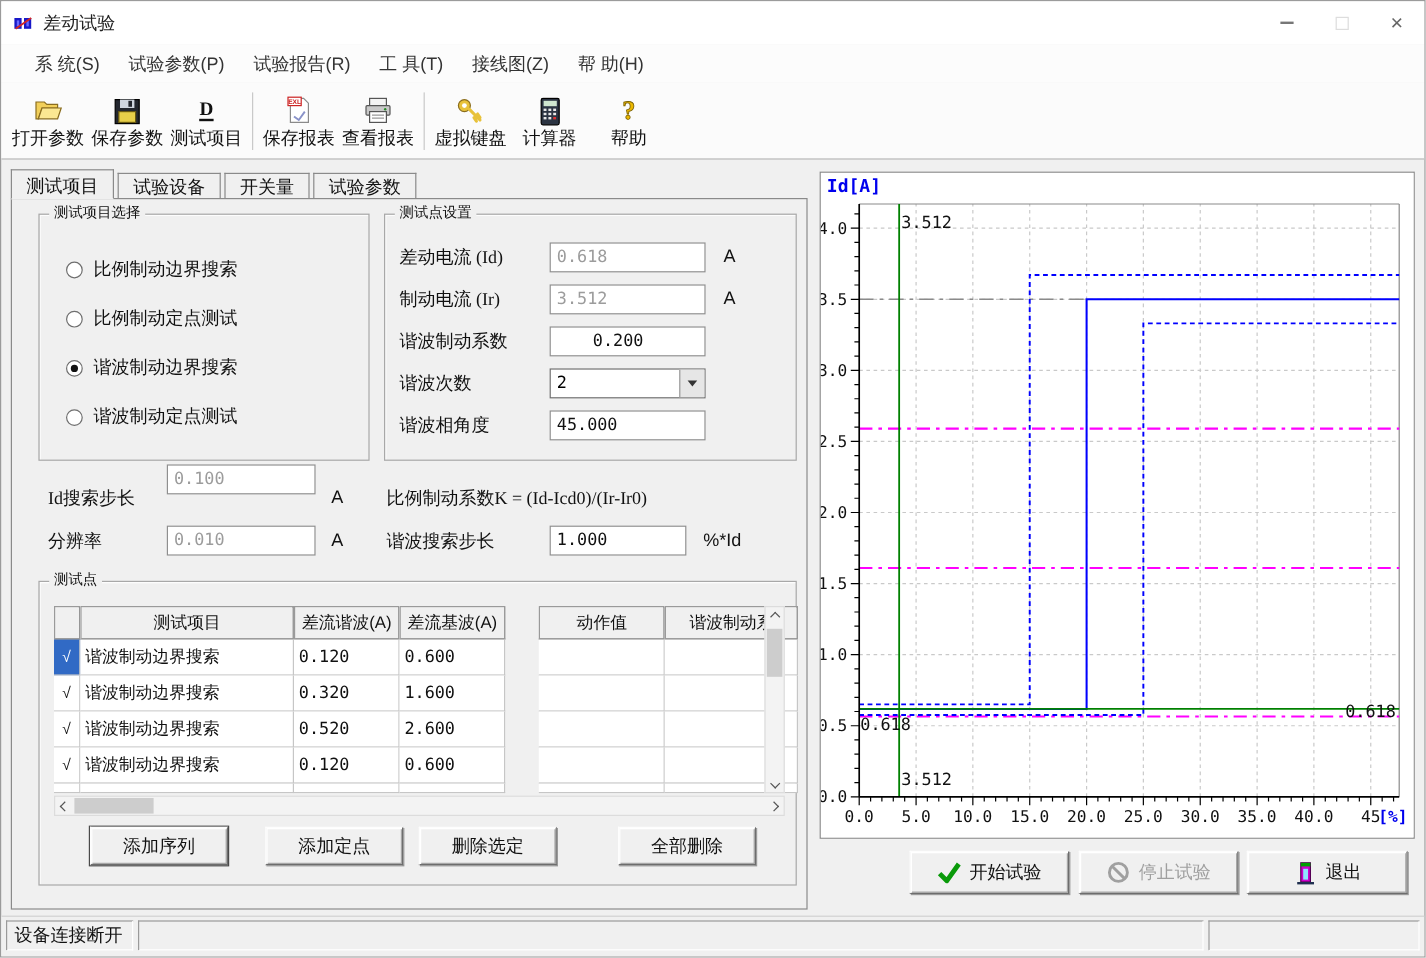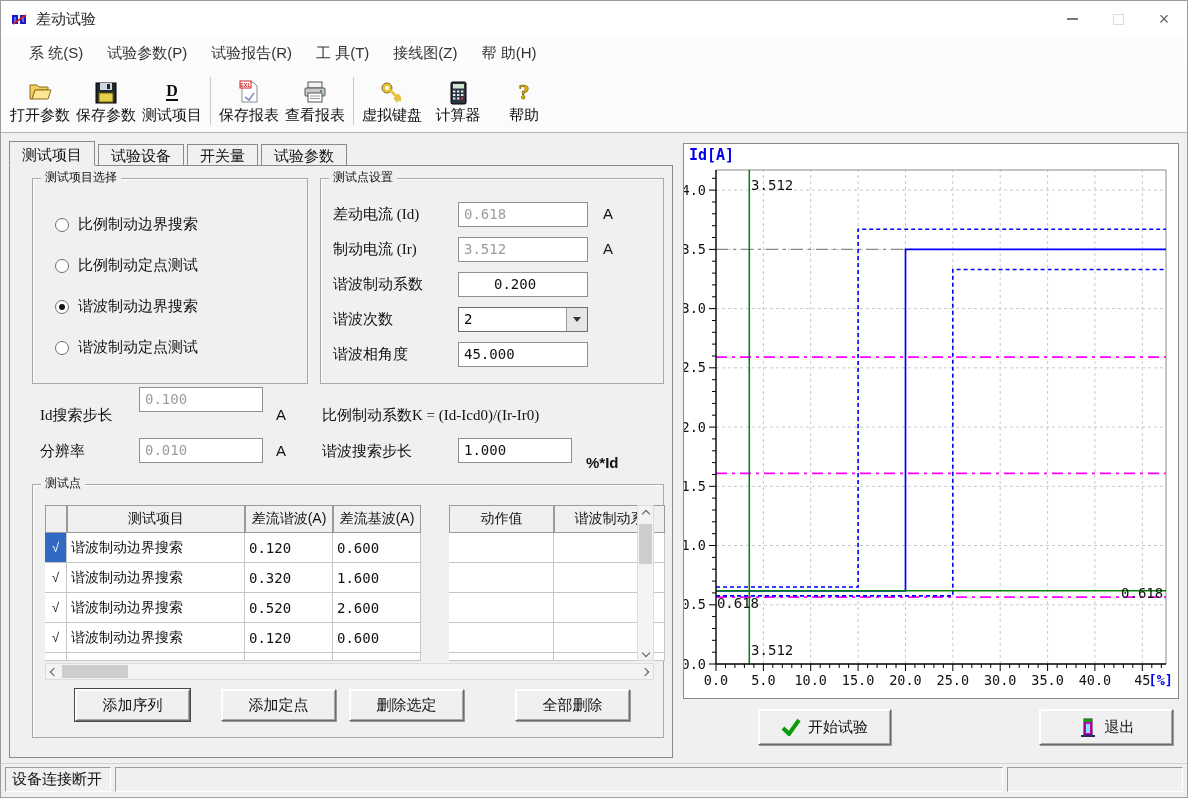--- a/index.html
+++ b/index.html
@@ -292,21 +292,21 @@
     <span class="fld-label" style="left:30px; top:240px;">Id搜索步长</span>
     <div class="fld-input disabled" style="left:129px; top:221px; width:124px; position:absolute;">0.100</div>
     <span class="fld-unit" style="left:266px; top:240px; position:absolute;">A</span>
     <span class="fld-label" style="left:312px; top:240px;">比例制动系数K = (Id-Icd0)/(Ir-Ir0)</span>
 
     <span class="fld-label" style="left:30px; top:276px;">分辨率</span>
     <div class="fld-input disabled" style="left:129px; top:272px; width:124px; position:absolute;">0.010</div>
     <span class="fld-unit" style="left:266px; top:276px; position:absolute;">A</span>
     <span class="fld-label" style="left:312px; top:276px;">谐波搜索步长</span>
     <div class="fld-input" style="left:448px; top:272px; width:114px; position:absolute;">1.000</div>
-    <span class="fld-unit" style="left:576px; top:288px; position:absolute;font-weight:bold;">%*Id</span>
+    <span class="fld-unit" style="left:576px; top:276px; position:absolute;">%*Id</span>
 
     <div class="groupbox" style="left:22px; top:318px; width:632px; height:254px;">
       <span class="gb-legend">测试点</span>
 
       <div class="tbl-wrap">
         <div class="tbl-row">
           <div class="th cw0"></div>
           <div class="th cw1">测试项目</div>
           <div class="th cw2">差流谐波(A)</div>
           <div class="th cw3">差流基波(A)</div>
@@ -535,20 +535,29 @@
   </div>
 
   <button class="btn3d" style="left:757px; top:708px; width:133px; height:36px;">
     <span style="display:inline-flex;">
         <svg width="20" height="18" viewBox="0 0 20 18">
           <path d="M2 10l6 6L18 2" stroke="#0a9a0a" stroke-width="4" fill="none"></path>
         </svg>
       </span>
     <span>开始试验</span>
   </button>
+  <button class="btn3d disabled" style="left:898px; top:708px; width:133px; height:36px;">
+    <span style="display:inline-flex;">
+        <svg width="20" height="20" viewBox="0 0 20 20">
+          <circle cx="10" cy="10" r="7.5" stroke="#a0a0a0" stroke-width="2.4" fill="none"></circle>
+          <line x1="4.8" y1="4.8" x2="15.2" y2="15.2" stroke="#a0a0a0" stroke-width="2.4"></line>
+        </svg>
+      </span>
+    <span>停止试验</span>
+  </button>
   <button class="btn3d" style="left:1038px; top:708px; width:134px; height:36px;">
     <span style="display:inline-flex;">
         <svg width="20" height="22" viewBox="0 0 20 22">
           <rect x="6" y="3" width="8" height="16" fill="#cc00cc" stroke="#550055"></rect>
           <rect x="6" y="3" width="8" height="3" fill="#00a000"></rect>
           <rect x="8" y="8" width="4" height="9" fill="#8fe4ff"></rect>
           <rect x="3" y="19" width="14" height="2" fill="#203050"></rect>
         </svg>
       </span>
     <span>退出</span>

